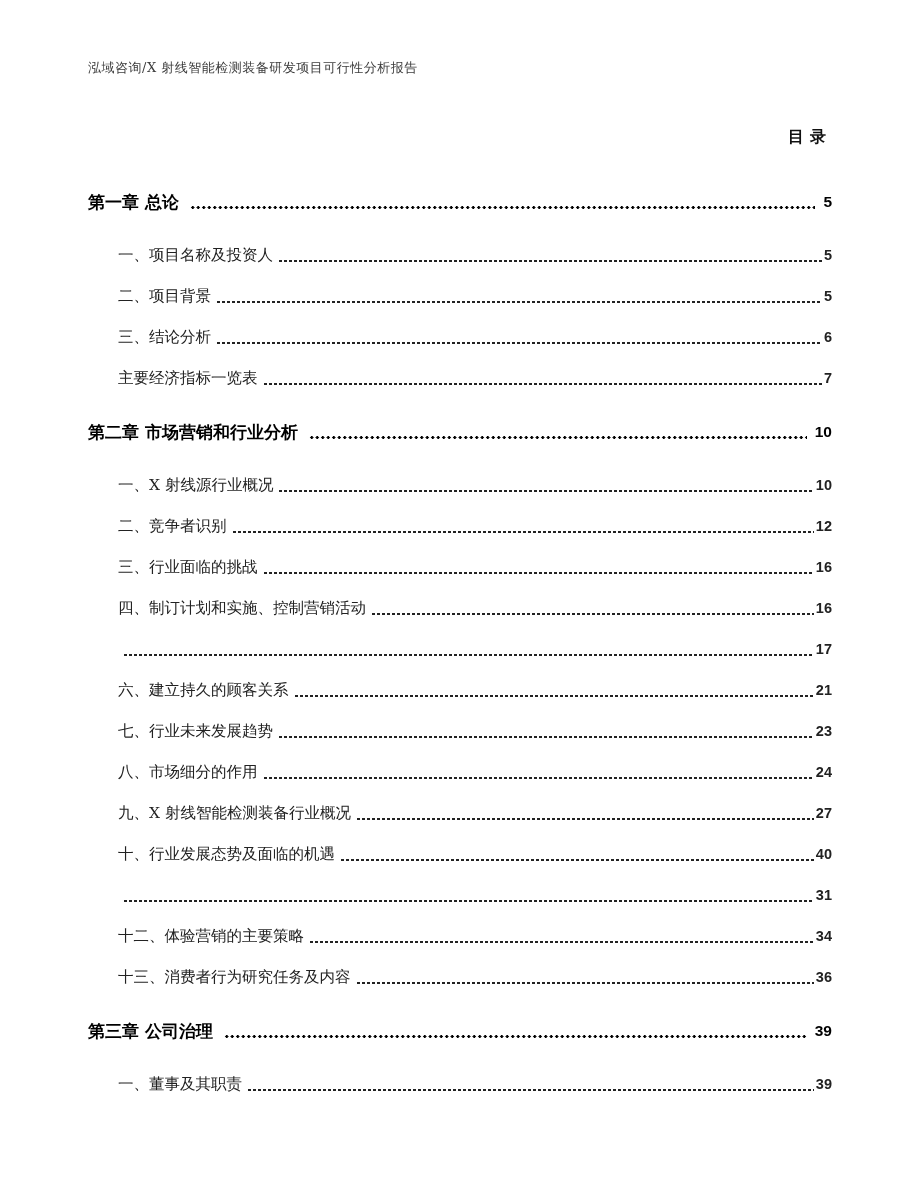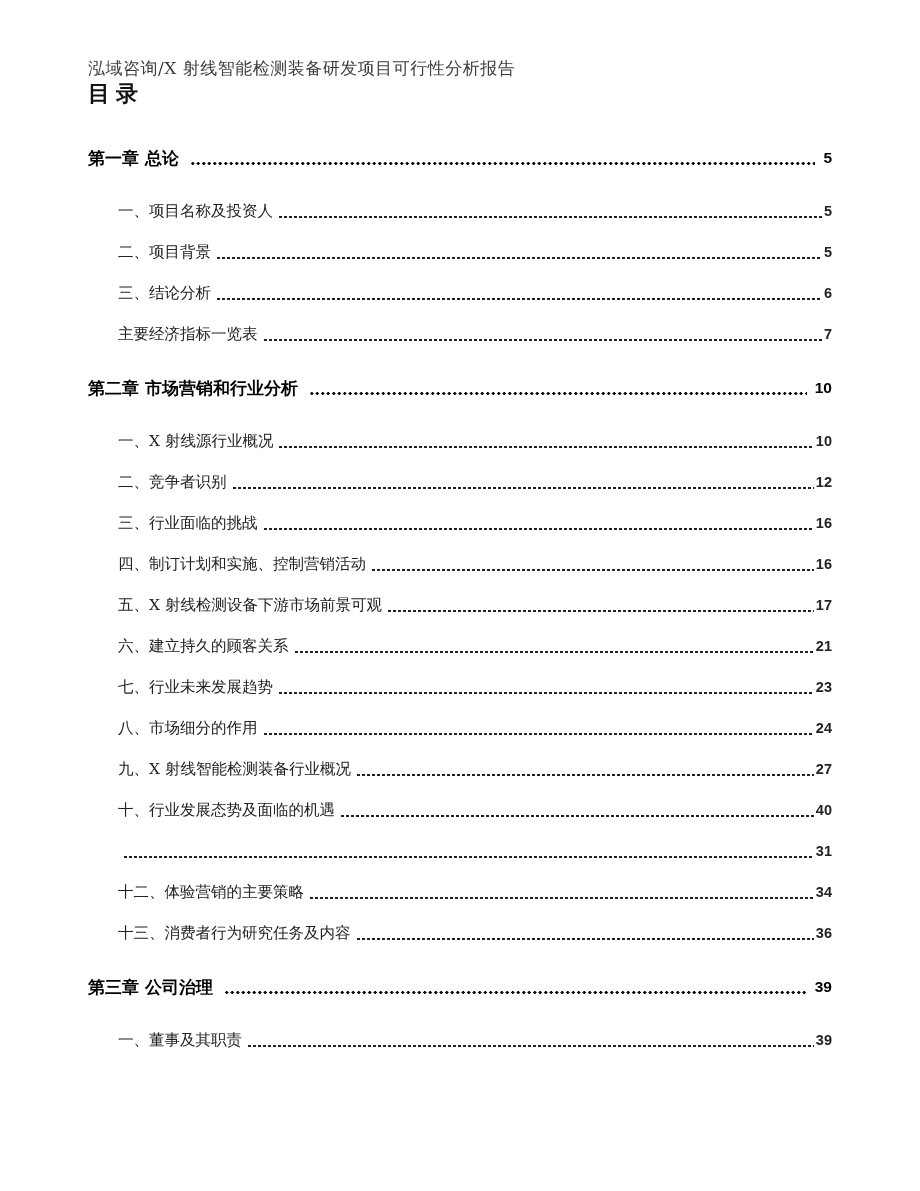--- a/index.html
+++ b/index.html
@@ -9,30 +9,31 @@
     font-family: "DejaVu Serif", "Liberation Serif", serif;
     color: #1f1f1f;
     overflow: hidden;
   }
   .page {
     width: 920px; height: 1191px;
     padding: 58px 88px 0 88px;
     background: #ffffff;
   }
   .doc-header {
-    font-size: 17px;
+    font-size: 13px;
     line-height: 20px;
     color: #3c3c3c;
     letter-spacing: 0.5px;
   }
   .doc-title {
-    font-size: 22px;
+    margin-top: 44px;
+    font-size: 16px;
     line-height: 30px;
     font-weight: 700;
-    text-align: left;
+    text-align: right;
     letter-spacing: 6px;
     color: #111111;
   }
   .toc { margin-top: 38px; }
   .toc-row {
     display: flex;
     align-items: flex-end;
   }
   .toc-row.chapter {
     margin-top: 30px;
@@ -129,21 +130,20 @@
         <span class="label">三、行业面临的挑战</span>
         <span class="leader"></span>
         <span class="page-num">16</span>
       </div>
       <div class="toc-row item">
         <span class="label">四、制订计划和实施、控制营销活动</span>
         <span class="leader"></span>
         <span class="page-num">16</span>
       </div>
       <div class="toc-row item">
-        <span class="label">五、X 射线检测设备下游市场前景可观</span>
         <span class="leader"></span>
         <span class="page-num">17</span>
       </div>
       <div class="toc-row item">
         <span class="label">六、建立持久的顾客关系</span>
         <span class="leader"></span>
         <span class="page-num">21</span>
       </div>
       <div class="toc-row item">
         <span class="label">七、行业未来发展趋势</span>

